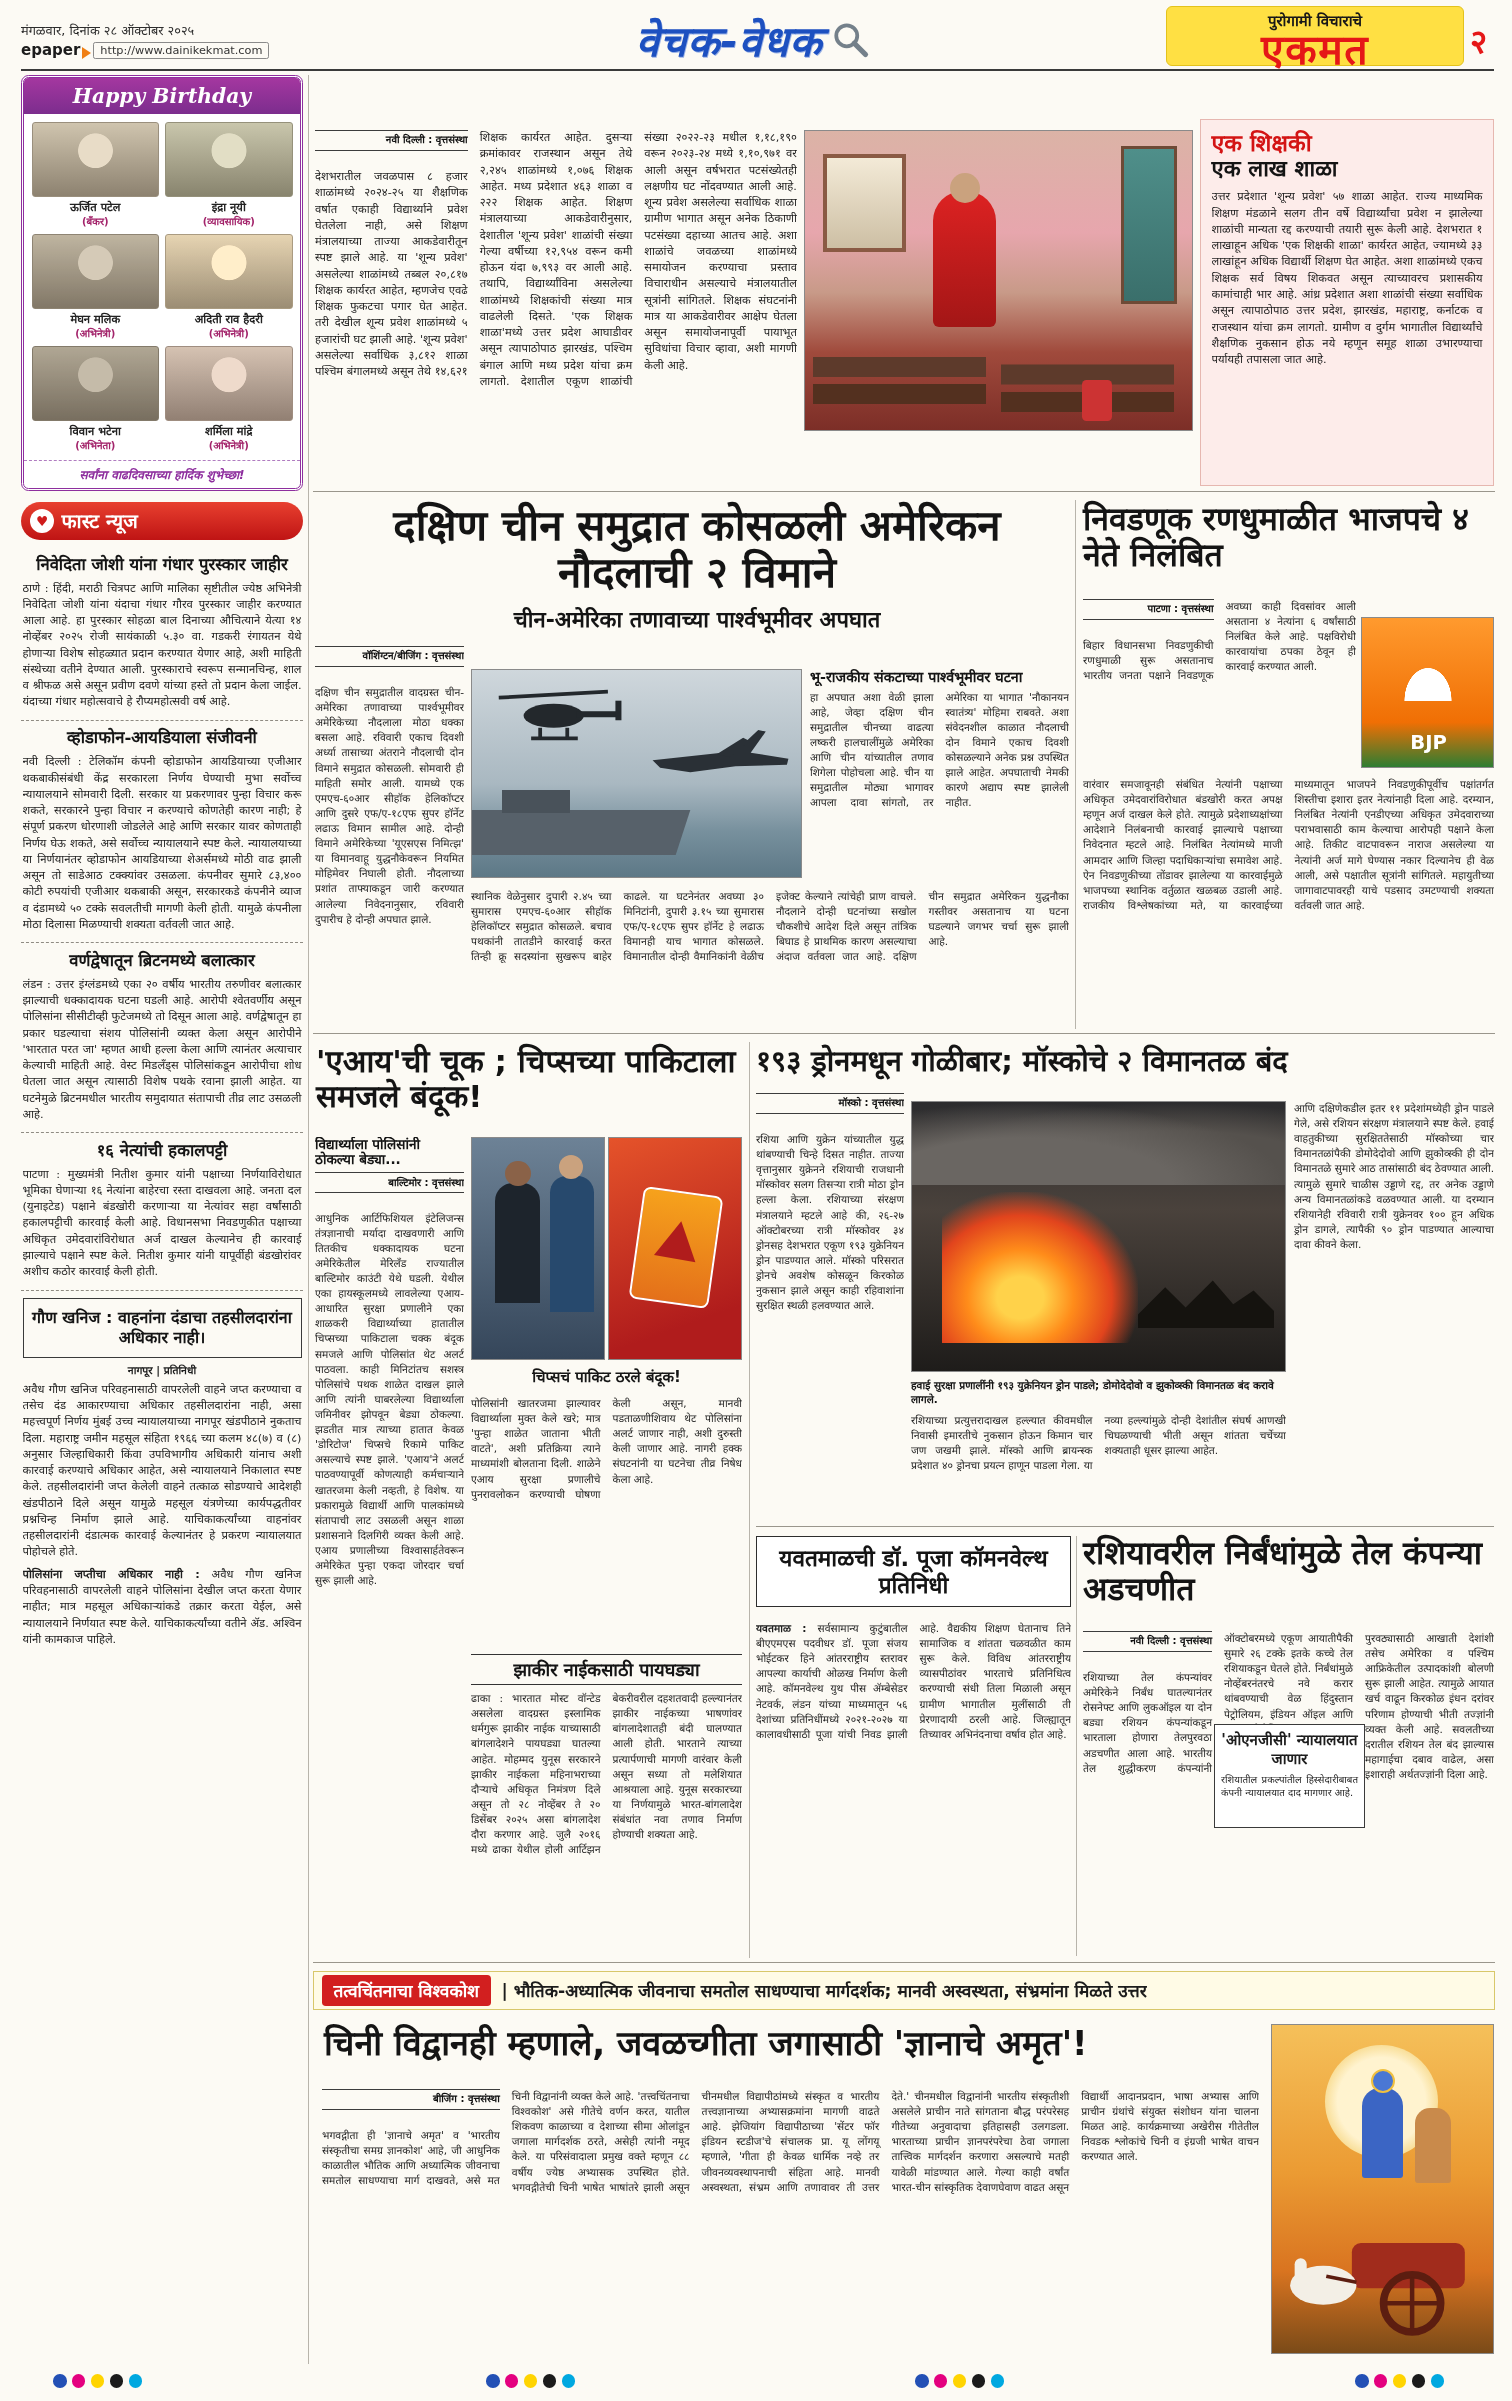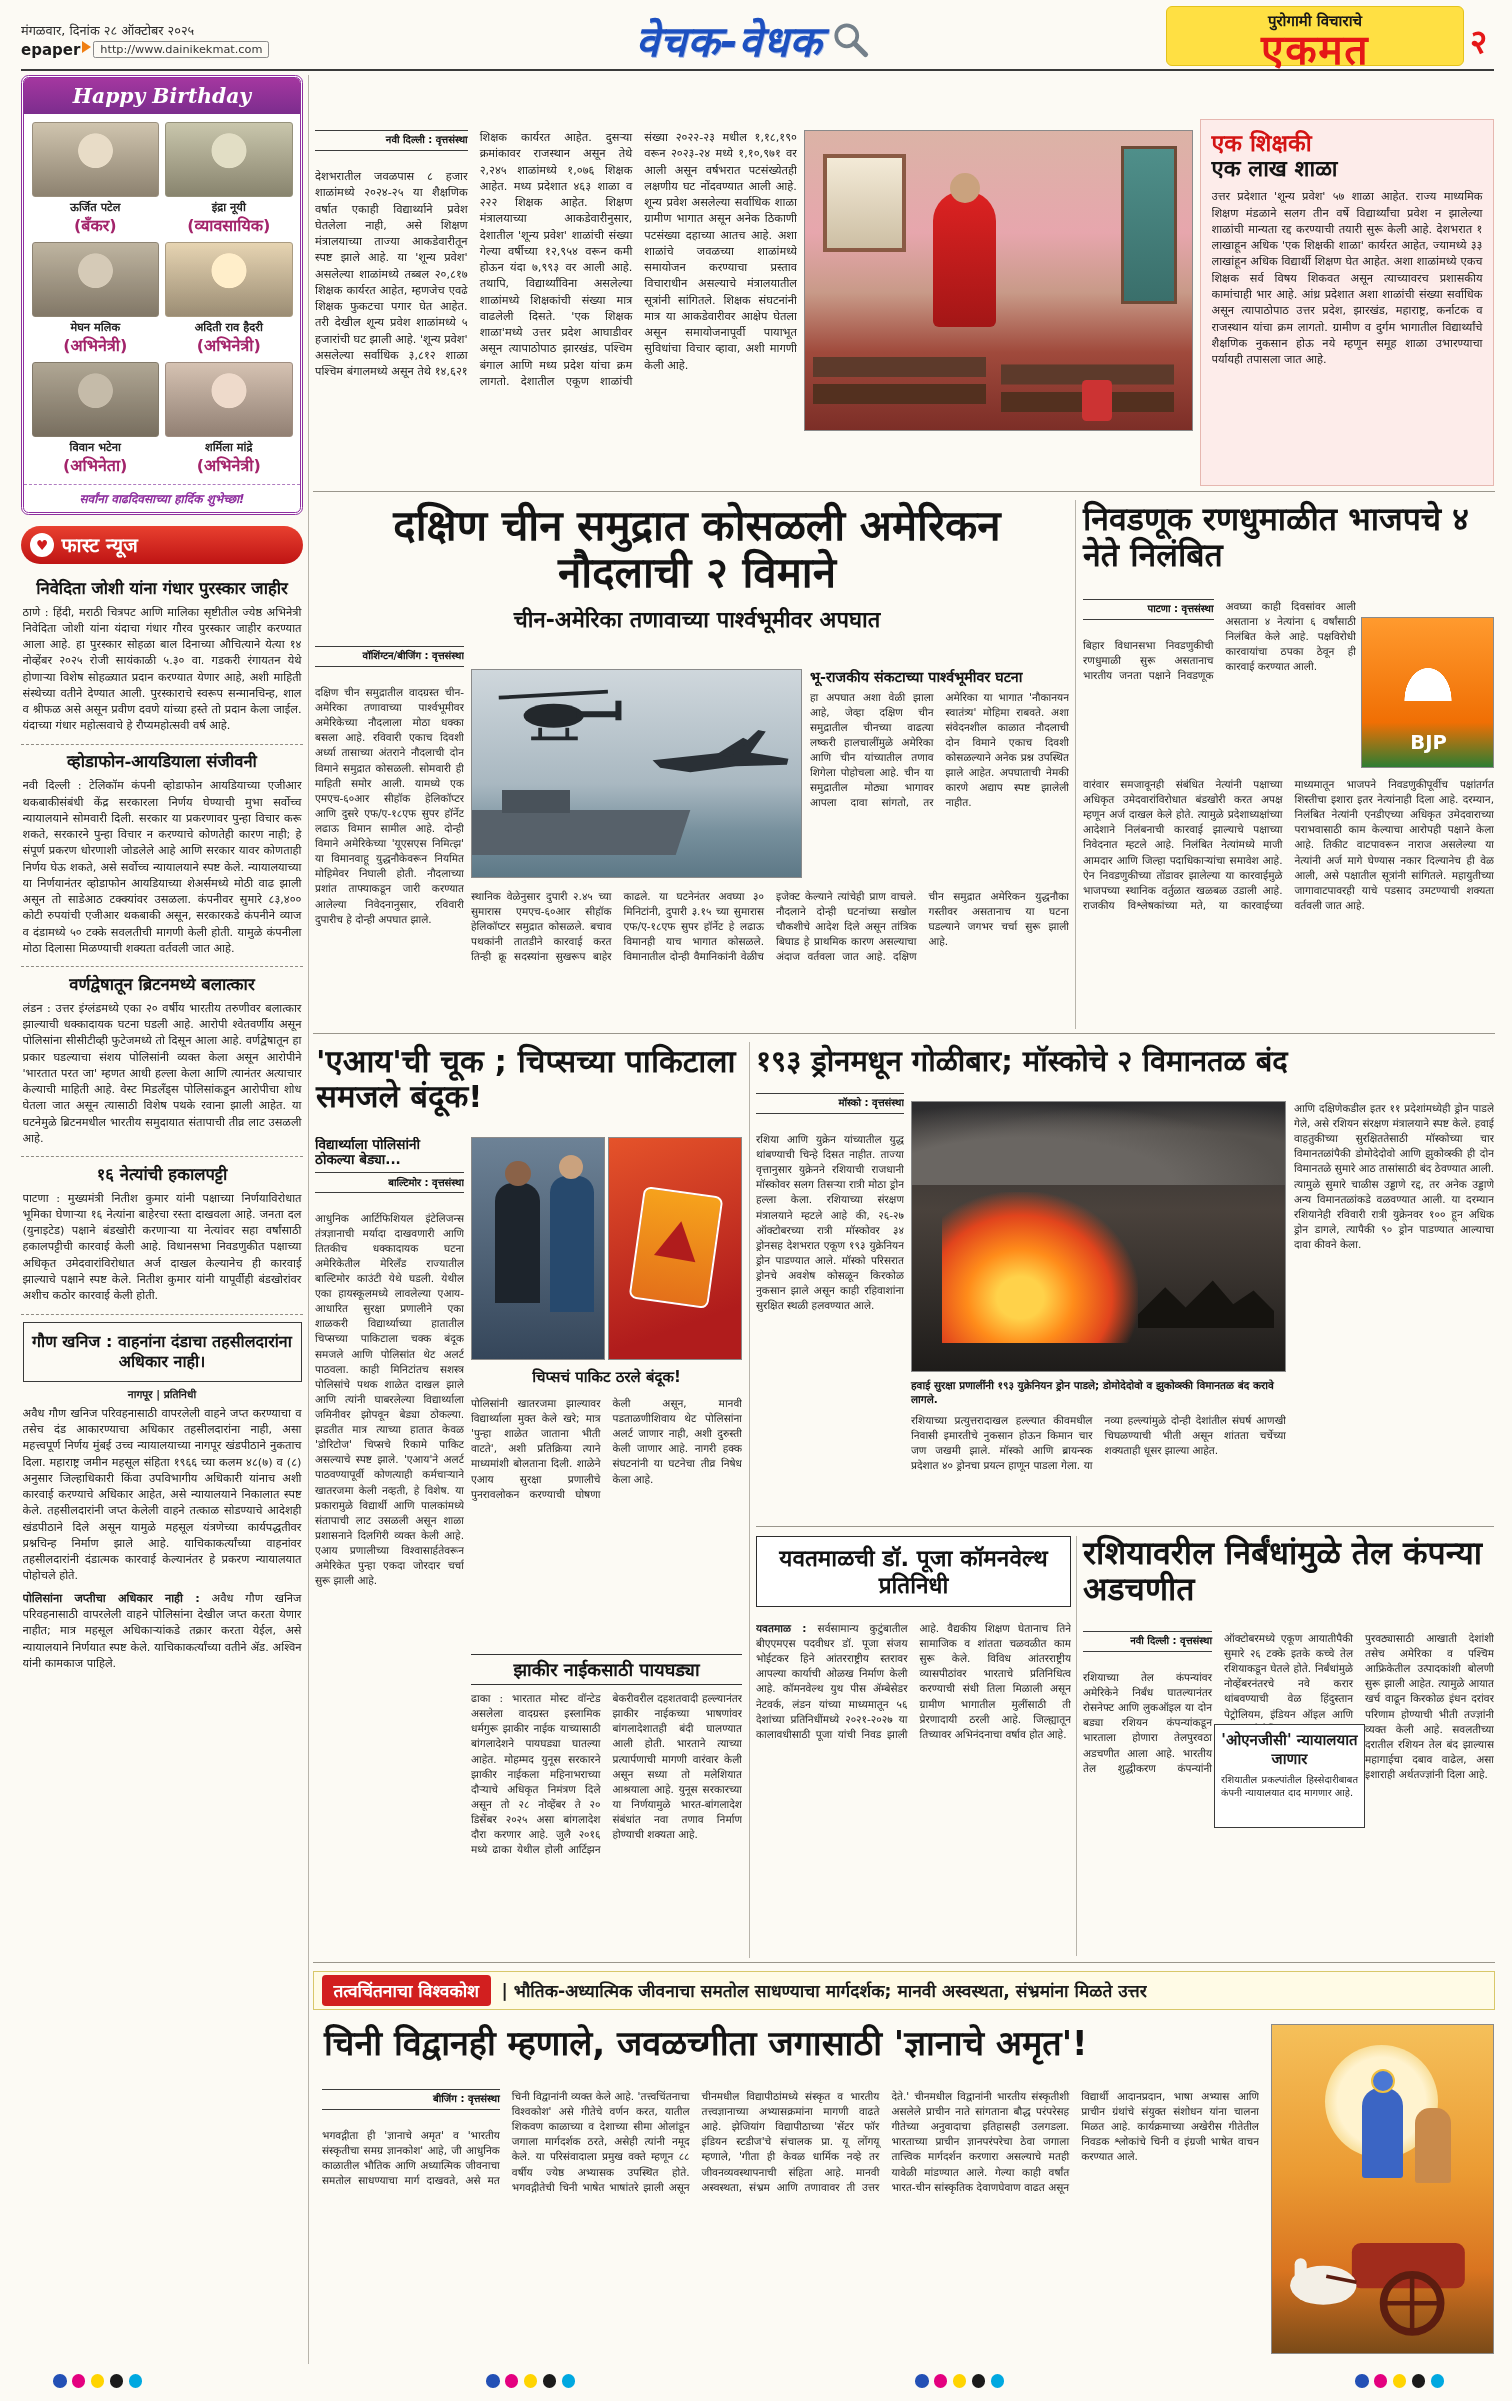--- a/index.html
+++ b/index.html
@@ -29,21 +29,21 @@
   .epaper-url{border:0.8px solid #8a8a8a;padding:0.8px 6px;font-size:11.3px;color:#333;border-radius:2.3px}
 
   
   .sidebar{position:absolute;left:21px;top:75px;width:282px;height:2289px;overflow:hidden}
   .bday{border:3px double #8e2f9e;border-radius:7.5px;overflow:hidden;background:#fff}
   .bday-head{background:linear-gradient(180deg,#a437a0,#7c2d8e);color:#fff;font-family:"DejaVu Serif","Liberation Serif",serif;font-style:italic;font-weight:700;font-size:20.3px;text-align:center;padding:6px 0}
   .bday-grid{display:grid;grid-template-columns:1fr 1fr;gap:6px;padding:7.5px}
   .bday-card{text-align:center}
   .portrait{height:75px;border:0.8px solid #9a8f7d;border-radius:3px;background:radial-gradient(circle at 50% 38%, #e8dcc7 0 22%, transparent 23%),linear-gradient(180deg,#cfc4ae,#8d8270)}
   .bday-name{font-weight:800;font-size:11.3px;color:#222;margin-top:2.3px}
-  .bday-role{font-size:16px;color:#a3246b;font-weight:700}
+  .bday-role{font-size:10px;color:#a3246b;font-weight:700}
   .bday-cap{border-top:0.8px dashed #b07cc0;color:#8e2f9e;font-style:italic;font-weight:800;text-align:center;font-size:12px;padding:5.3px 3px}
   .fastnews-band{margin:10.5px 0 7.5px 0;background:linear-gradient(180deg,#e8402f,#bf1414);color:#fff;border-radius:19.6px;padding:5.3px 9px;display:flex;align-items:center;gap:7.5px;font-weight:800;font-size:19.6px}
   .fn-icon{width:24px;height:24px;border-radius:50%;background:#fff;color:#cf1c1c;display:flex;align-items:center;justify-content:center;font-size:13.6px;flex:0 0 auto}
   .fn-item{border-bottom:0.8px dashed #8f8b82;padding:7.5px 1.5px 9px 1.5px}
   .fn-hl{font-weight:800;font-size:16.6px;line-height:1.25;text-align:center;color:#151515;margin-bottom:5.3px}
   .fn-hl-box{border:1.5px solid #3a3a3a;padding:9px 6px;font-size:16px}
   .fn-byline{text-align:center;font-weight:700;font-size:10.5px;margin-bottom:4.5px}
 
   .kicker-red{color:#d31414;font-weight:900;font-size:23px;line-height:1.1}
   .one-teacher{background:#fdecea;border:0.8px solid #e6b7b0;padding:10.5px 10.5px}
@@ -57,21 +57,21 @@
 
   .dotrow{position:absolute;display:flex;gap:5.3px}
   .dot{width:13.6px;height:13.6px;border-radius:50%}
 </style>
 </head>
 <body>
 
 <div class="page">
 
   <div class="abs" style="left:21px;top:21px;font-size:12.8px;color:#2c2c2c">मंगळवार, दिनांक २८ ऑक्टोबर २०२५</div>
-  <div class="abs" style="left:21px;top:41px;display:flex;align-items:flex-start;gap:2px">
+  <div class="abs" style="left:21px;top:41px;display:flex;align-items:flex-end;gap:2px">
     <span style="font-weight:800;font-size:15px;color:#1c1c1c">epaper</span>
     <span style="width:0;height:0;border-left:9px solid #f07f13;border-top:6px solid transparent;border-bottom:6px solid transparent"></span>
     <span class="epaper-url">http://www.dainikekmat.com</span>
   </div>
 
   <div class="abs" style="left:527px;top:10.5px;width:452px;text-align:center;display:flex;align-items:center;justify-content:center;gap:9px">
     <span class="masthead-center">वेचक-वेधक</span>
     <svg width="39" height="39" viewBox="0 0 52 52">
       <circle cx="21" cy="21" r="14" fill="none" stroke="#74808a" stroke-width="5"></circle>
       <line x1="31" y1="31" x2="46" y2="46" stroke="#74808a" stroke-width="7" stroke-linecap="round"></line>

